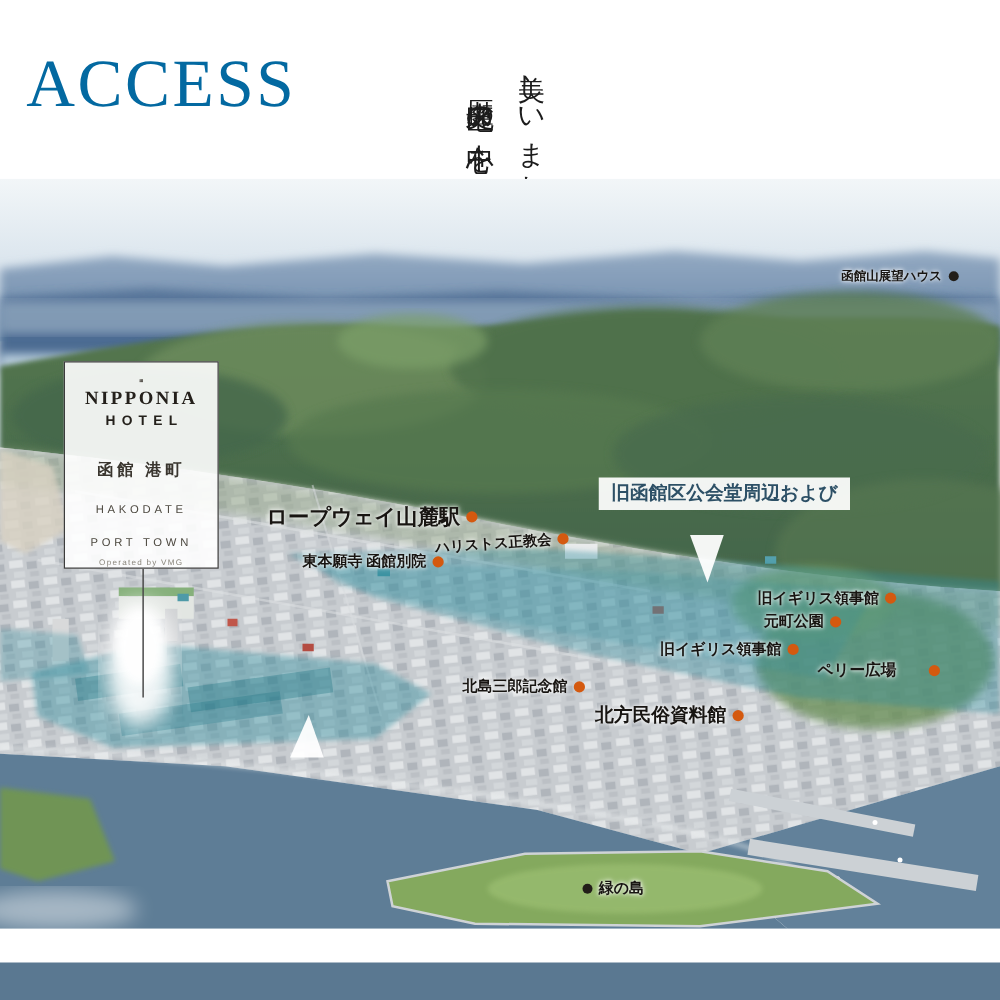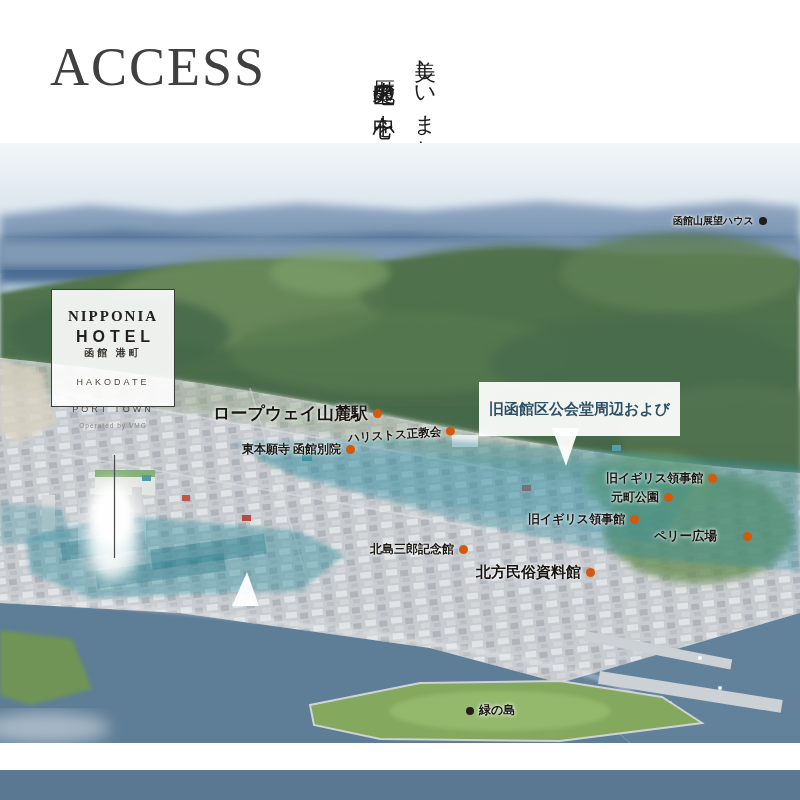--- a/index.html
+++ b/index.html
@@ -1,50 +1,50 @@
 <!DOCTYPE html>
 <html><head>
 <meta charset="utf-8">
 <style>
   html,body{margin:0;padding:0;background:#ffffff;}
   #stage{position:relative;width:800px;height:800px;overflow:hidden;background:#ffffff;
          font-family:"Liberation Serif","DejaVu Serif",serif;}
   
-  .access-title{position:absolute;left:50px;top:36px;font-size:54px;letter-spacing:2px;
-                color:#404040;font-weight:400;}
+  .access-title{position:absolute;left:21px;top:36px;font-size:54px;letter-spacing:2px;
+                color:#0369a1;font-weight:400;}
   .tagline{position:absolute;writing-mode:vertical-rl;font-size:22px;letter-spacing:2px;
            color:#1c1c1c;font-weight:500;text-shadow:0 0 4px rgba(255,255,255,.85);}
   .tagline.l1{left:410px;top:42px;}
   .tagline.l2{left:369px;top:62px;}
   
   .map-wrap{position:absolute;left:0;top:143px;width:800px;height:600px;}
   .map-wrap svg{display:block;}
   
-  .hotel-card{position:absolute;left:51px;top:289px;width:124px;height:118px;
+  .hotel-card{position:absolute;left:51px;top:289px;width:124px;height:166px;
       background:rgba(255,255,255,0.90);border:1px solid #3c3c3c;box-sizing:border-box;
       display:flex;flex-direction:column;align-items:center;text-align:center;}
   .hotel-card .logo{margin-top:13px;}
   .hotel-card .brand{font-size:15px;letter-spacing:2px;color:#24201b;margin-top:5px;font-weight:600;}
   .hotel-card .brand-sub{font-family:"Liberation Sans","DejaVu Sans",sans-serif;
-      font-size:16px;letter-spacing:5px;color:#24201b;margin-top:3px;font-weight:700;text-indent:5px;}
-  .hotel-card .name-jp{font-size:10px;letter-spacing:3px;color:#3a362f;margin-top:0;font-weight:600;}
+      font-size:11px;letter-spacing:5px;color:#24201b;margin-top:3px;font-weight:700;text-indent:5px;}
+  .hotel-card .name-jp{font-size:13px;letter-spacing:3px;color:#3a362f;margin-top:24px;font-weight:600;}
   .hotel-card .name-en{font-family:"Liberation Sans","DejaVu Sans",sans-serif;
       font-size:9px;letter-spacing:3px;color:#4c483f;margin-top:17px;}
   .hotel-card .operator{font-family:"Liberation Sans","DejaVu Sans",sans-serif;
       font-size:6.5px;letter-spacing:1px;color:#8a867c;margin-top:8px;}
   
   .marker{position:absolute;display:flex;align-items:center;gap:5px;white-space:nowrap;
       color:#181512;font-weight:600;
       text-shadow:0 0 3px rgba(255,255,255,.95),0 0 5px rgba(255,255,255,.8);}
   .marker .dot{display:inline-block;border-radius:50%;flex:0 0 auto;}
   .dot.orange{width:9px;height:9px;background:#d4590f;}
   .dot.black{width:8px;height:8px;background:#221e19;}
   
   .callout{position:absolute;background:rgba(255,255,255,0.93);color:#2d5066;
-      font-size:15px;font-weight:700;line-height:20px;padding:17px 10px;white-space:nowrap;}
+      font-size:15px;font-weight:700;line-height:20px;padding:3px 10px;white-space:nowrap;}
   
   .footer-bar{position:absolute;left:0;top:770px;width:800px;height:30px;background:#5a7891;}
 </style>
 </head>
 <body>
 
 <div id="stage">
 
   <div class="access-title">ACCESS</div>
   <div class="tagline l1">美しいまちなみが広がる</div>

